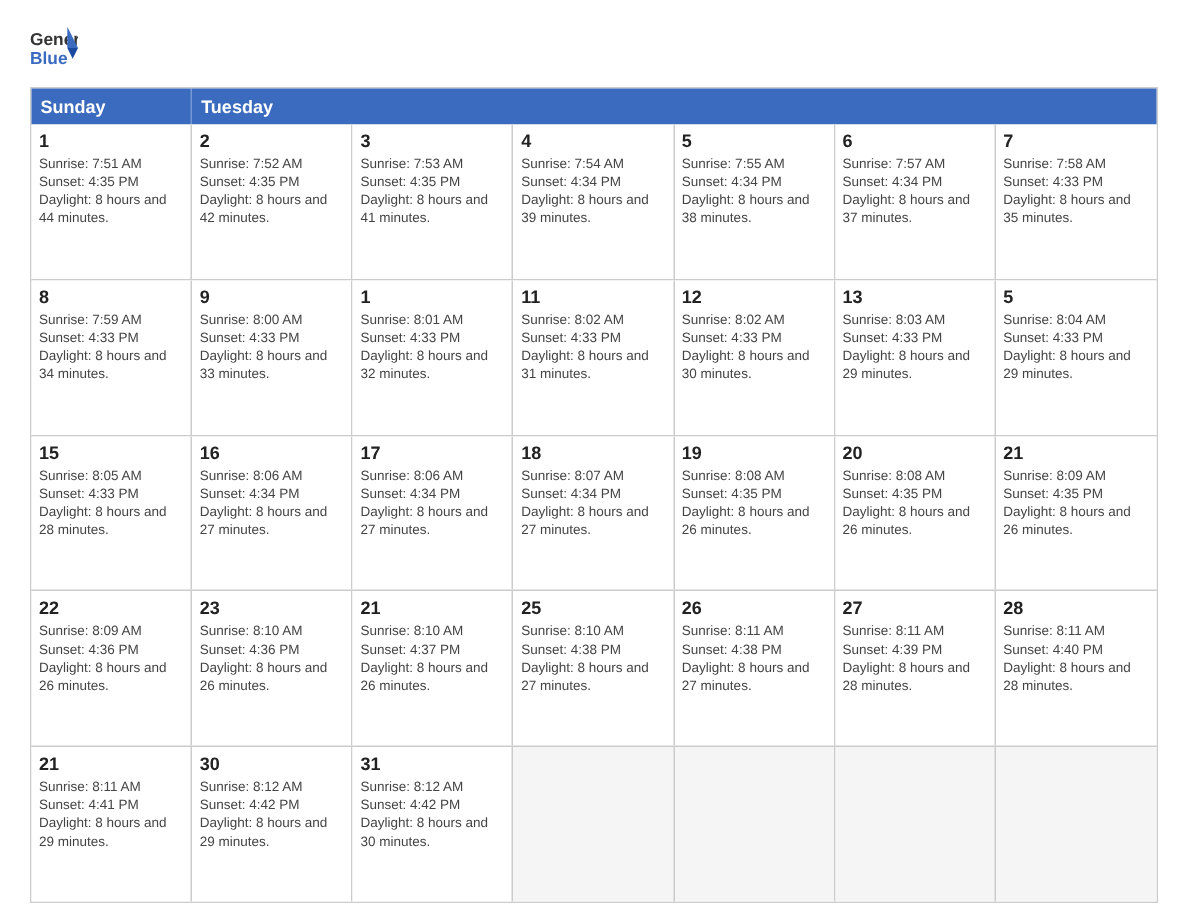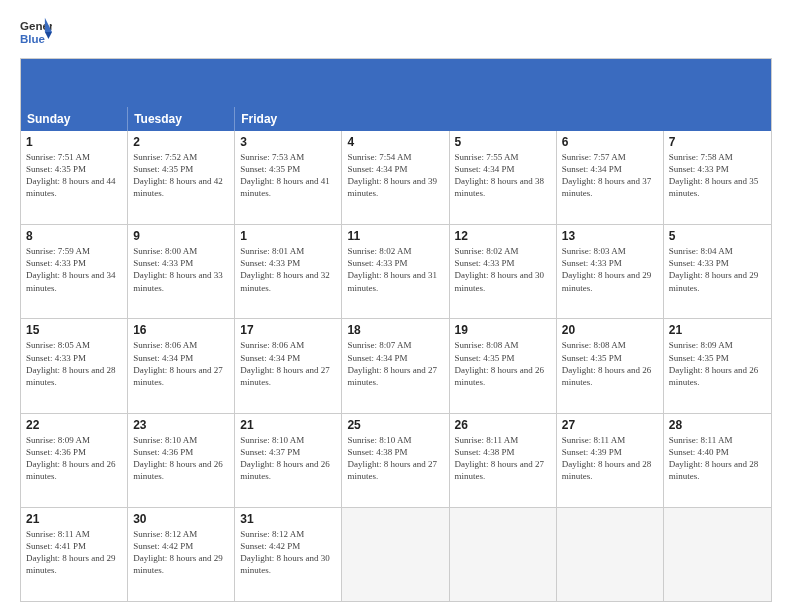--- a/index.html
+++ b/index.html
@@ -52,21 +52,20 @@
       grid-template-columns: repeat(7, 1fr);
       background: #3a6bbf;
     }
     .calendar-header .day-name {
       color: #fff;
       font-size: 12px;
       font-weight: bold;
       padding: 5px 6px;
       text-align: left;
       border-right: 1px solid rgba(255,255,255,0.3);
-      margin-top: 48px;
     }
     .calendar-header .day-name:last-child { border-right: none; }
     .calendar-body {
       flex: 1;
       display: flex;
       flex-direction: column;
     }
     .calendar-row {
       display: grid;
       grid-template-columns: repeat(7, 1fr);
@@ -89,21 +88,20 @@
       font-size: 12px;
       font-weight: bold;
       color: #222;
       display: block;
       margin-bottom: 2px;
     }
     .cell .info {
       font-size: 9px;
       color: #444;
       line-height: 1.35;
-      font-family: Liberation Serif, serif;
     }
     
     .logo-svg { width: 32px; height: 32px; }
   </style>
 </head>
 <body>
 
 <div class="page">
   <div class="header">
     <div class="logo">
@@ -117,21 +115,20 @@
     <div class="title-block">
       <h1></h1>
       <h2></h2>
     </div>
   </div>
 
   <div class="calendar">
     <div class="calendar-header">
     <div class="day-name">Sunday</div>
         <div class="day-name">Tuesday</div>
-        <div class="day-name">Friday</div>
       </div>
     <div class="calendar-body">
     <div class="calendar-row">
           <div class="cell">
             <span class="day-num">1</span>
         <div class="info">Sunrise: 7:51 AM<br>Sunset: 4:35 PM<br>Daylight: 8 hours and 44 minutes.</div>
           </div>
           <div class="cell">
             <span class="day-num">2</span>
         <div class="info">Sunrise: 7:52 AM<br>Sunset: 4:35 PM<br>Daylight: 8 hours and 42 minutes.</div>

